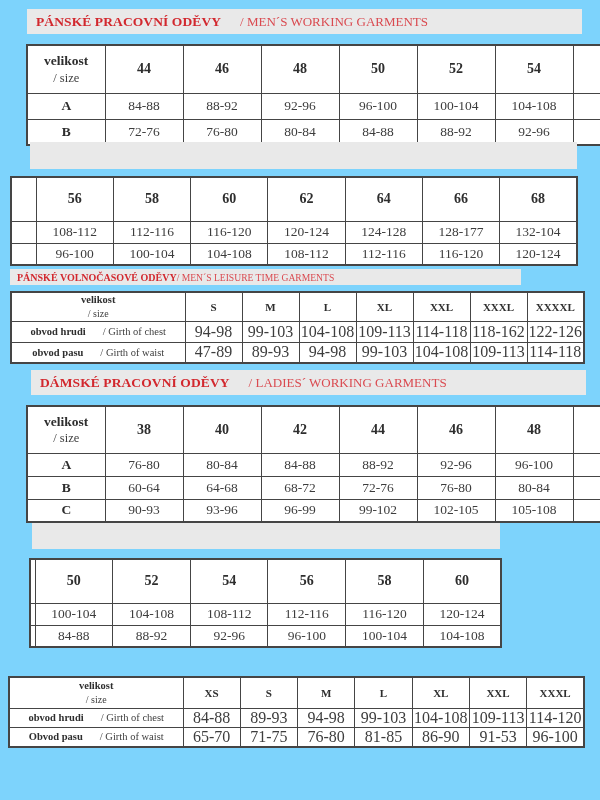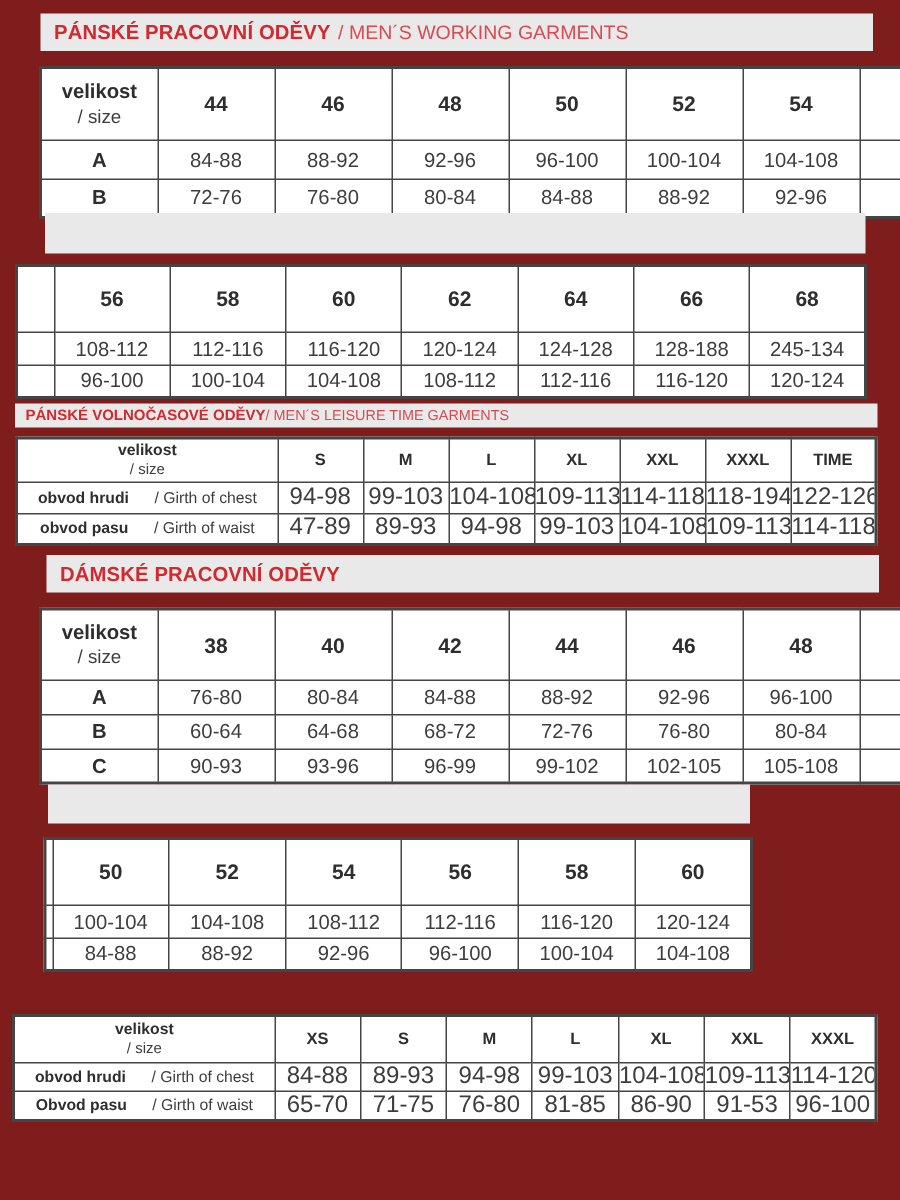--- a/index.html
+++ b/index.html
@@ -1,28 +1,28 @@
 <!DOCTYPE html>
 <html><head>
 <meta charset="utf-8">
 <style>
   html,body{margin:0;padding:0;background:#fff;}
-  .page{position:relative;width:600px;height:800px;background:#7f1d1d;overflow:hidden;
-        font-family:Liberation Sans, sans-serif;
+  .page{position:relative;width:600px;height:800px;background:#7dd3fc;overflow:hidden;
+        font-family:Liberation Serif, serif;
         --red:#d2282e;--red2:#da4a50;--bar:#e9e9e9;--border:#454545;--text:#3d3d3d;}
 
   
   .titlebar{position:absolute;background:var(--bar);display:flex;align-items:center;white-space:nowrap;}
   .titlebar .t-cz{font-weight:700;color:var(--red);}
-  .titlebar .t-en{color:var(--red2);margin-left:5px;font-weight:400;}
+  .titlebar .t-en{color:var(--red2);margin-left:19px;font-weight:400;}
   #tb1{left:27px;top:9px;width:555px;height:25px;padding-left:9px;box-sizing:border-box;}
   #tb3{left:31px;top:370px;width:555px;height:25px;padding-left:9px;box-sizing:border-box;}
   #tb1 .t-cz,#tb3 .t-cz{font-size:13.5px;letter-spacing:.1px;}
   #tb1 .t-en,#tb3 .t-en{font-size:13px;}
-  #tb2{left:10px;top:269px;width:575px;height:16px;padding-left:7px;box-sizing:border-box;}
+  #tb2{left:10px;top:269px;width:511px;height:16px;padding-left:7px;box-sizing:border-box;}
   #tb2 .t-cz{font-size:10px;}
   #tb2 .t-en{font-size:9.6px;margin-left:0;}
 
   
   .spacer{position:absolute;background:var(--bar);}
   #gb2{left:30px;top:142px;width:547px;height:27px;}
   #gb4{left:32px;top:523px;width:468px;height:26px;}
 
   
   .clipwrap{position:absolute;overflow:hidden;}
@@ -161,22 +161,22 @@
           </tr>
         </thead>
         <tbody>
           <tr class="data-row">
             <td class="stub"></td>
             <td class="val">108-112</td>
             <td class="val">112-116</td>
             <td class="val">116-120</td>
             <td class="val">120-124</td>
             <td class="val">124-128</td>
-            <td class="val">128-188</td>
-            <td class="val">245-134</td>
+            <td class="val">128-177</td>
+            <td class="val">132-104</td>
           </tr>
           <tr class="data-row">
             <td class="stub"></td>
             <td class="val">96-100</td>
             <td class="val">100-104</td>
             <td class="val">104-108</td>
             <td class="val">108-112</td>
             <td class="val">112-116</td>
             <td class="val">116-120</td>
             <td class="val">120-124</td>
@@ -207,50 +207,51 @@
             <th class="corner">
               <div class="corner-l1">velikost</div>
               <div class="corner-l2">/ size</div>
             </th>
             <th class="size">S</th>
             <th class="size">M</th>
             <th class="size">L</th>
             <th class="size">XL</th>
             <th class="size">XXL</th>
             <th class="size">XXXL</th>
-            <th class="size">TIME</th>
+            <th class="size">XXXXL</th>
           </tr>
         </thead>
         <tbody>
           <tr class="data-row">
             <th class="rowlab"><span class="lab-cz">obvod hrudi</span><span class="lab-en">/ Girth of chest</span></th>
             <td class="val">94-98</td>
             <td class="val">99-103</td>
             <td class="val">104-108</td>
             <td class="val">109-113</td>
             <td class="val">114-118</td>
-            <td class="val">118-194</td>
+            <td class="val">118-162</td>
             <td class="val">122-126</td>
           </tr>
           <tr class="data-row">
             <th class="rowlab"><span class="lab-cz">obvod pasu</span><span class="lab-en">/ Girth of waist</span></th>
             <td class="val">47-89</td>
             <td class="val">89-93</td>
             <td class="val">94-98</td>
             <td class="val">99-103</td>
             <td class="val">104-108</td>
             <td class="val">109-113</td>
             <td class="val">114-118</td>
           </tr>
         </tbody>
       </table>
     </div>
 
   <div id="tb3" class="titlebar">
     <span class="t-cz">DÁMSKÉ PRACOVNÍ ODĚVY</span>
+    <span class="t-en">/ LADIES´ WORKING GARMENTS</span>
   </div>
 
   <div id="t4wrap" class="clipwrap">
     <div id="t4" class="big">
         <table>
           <colgroup>
             <col class="c-lab">
             <col class="c-size">
             <col class="c-size">
             <col class="c-size">

